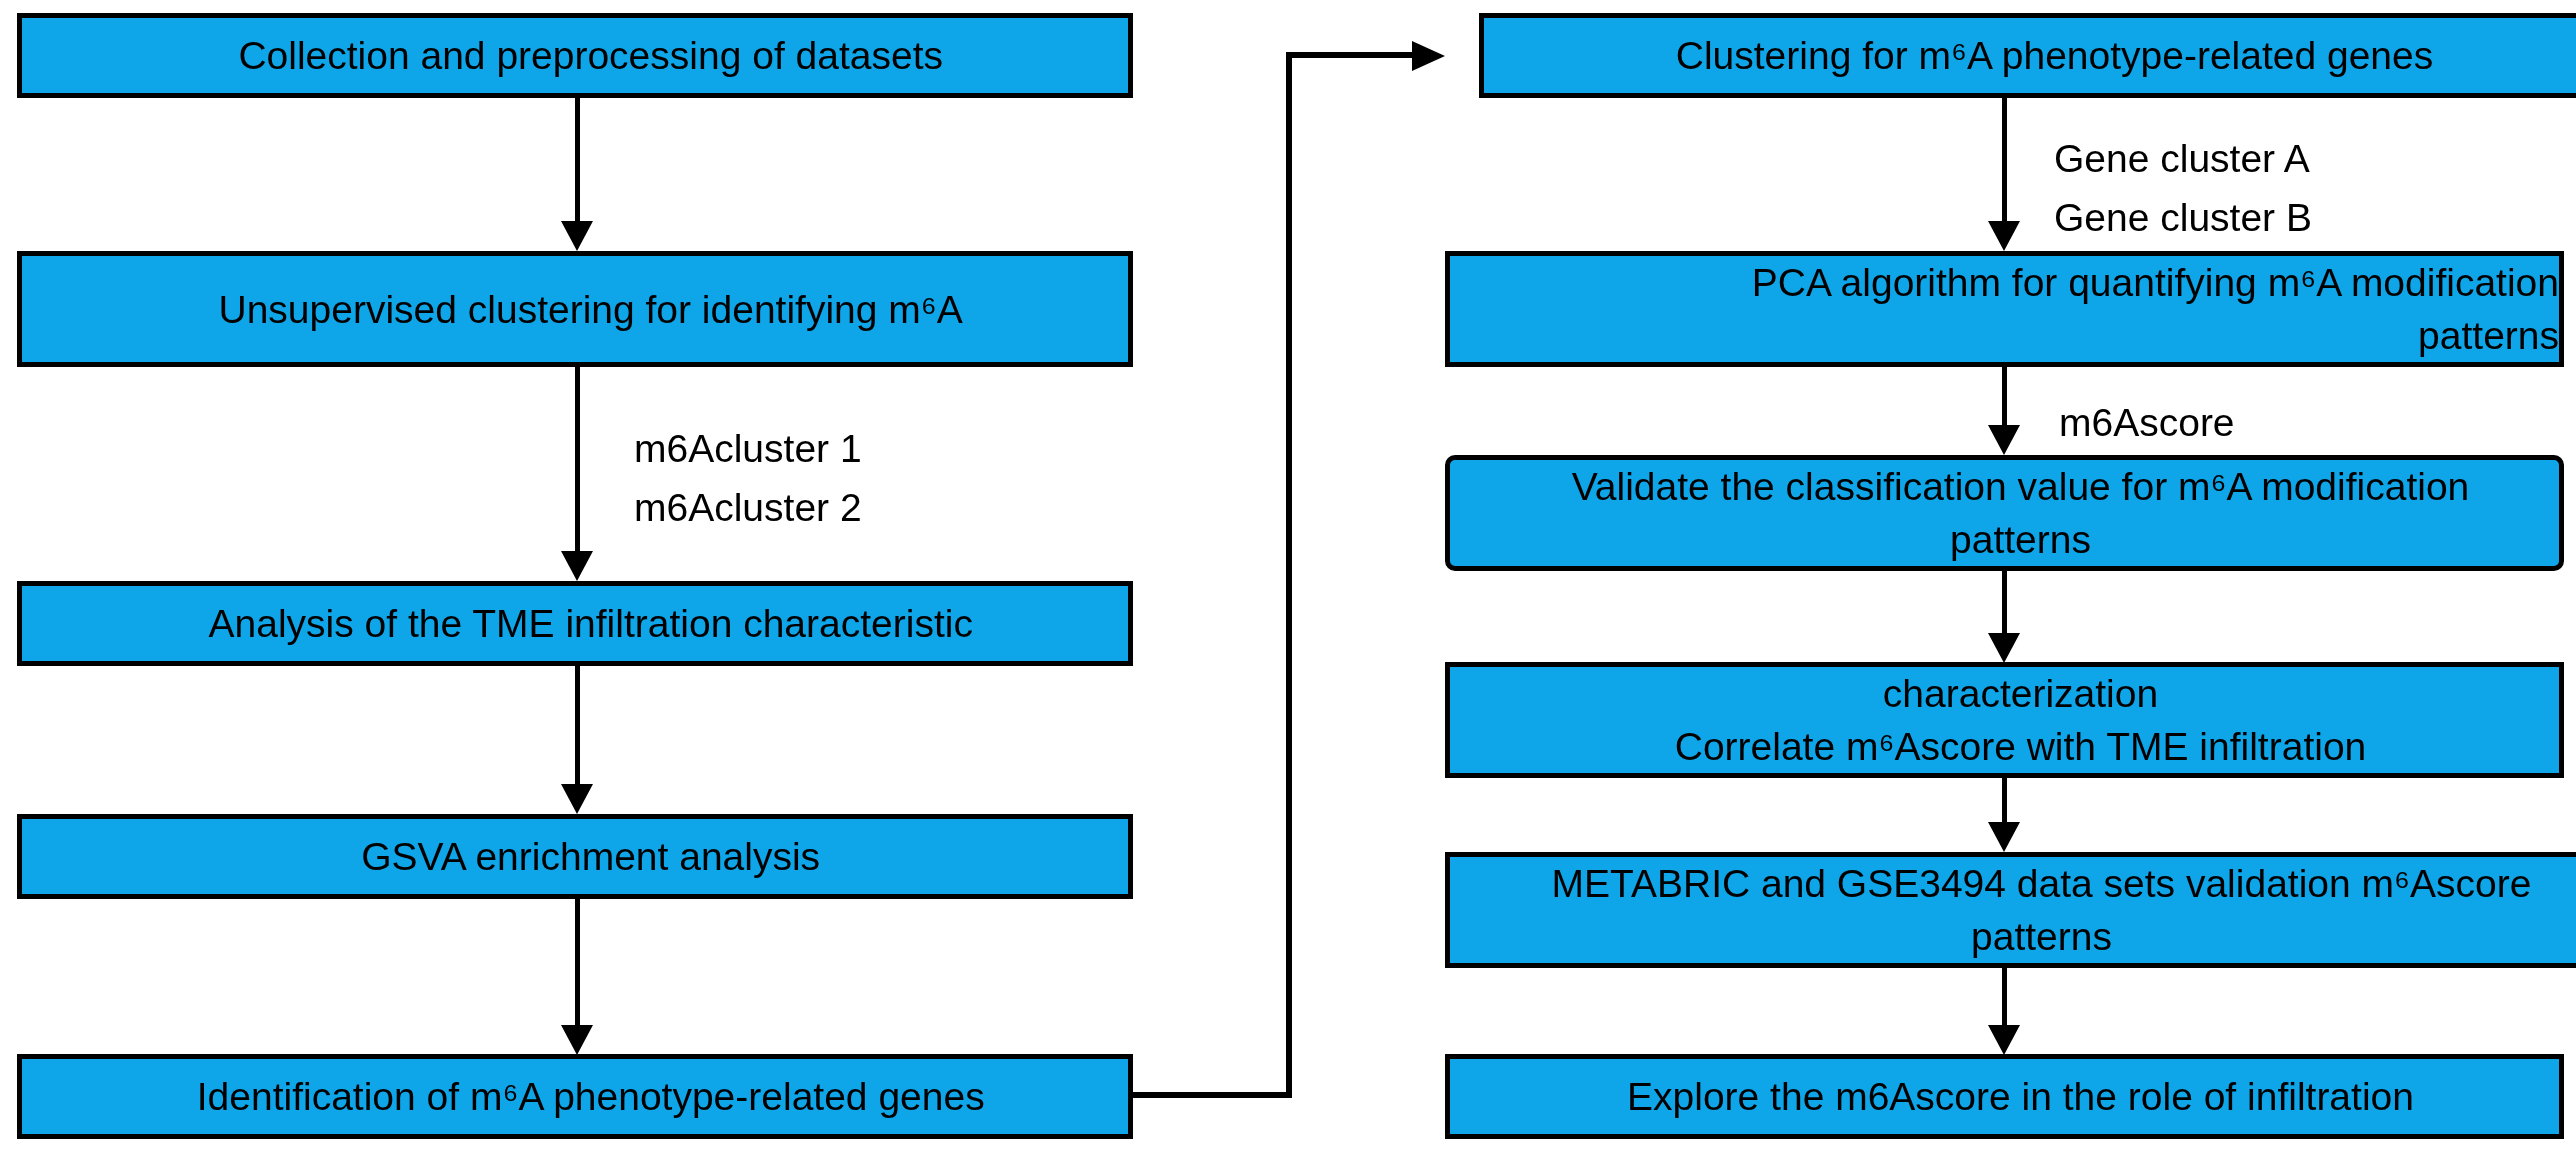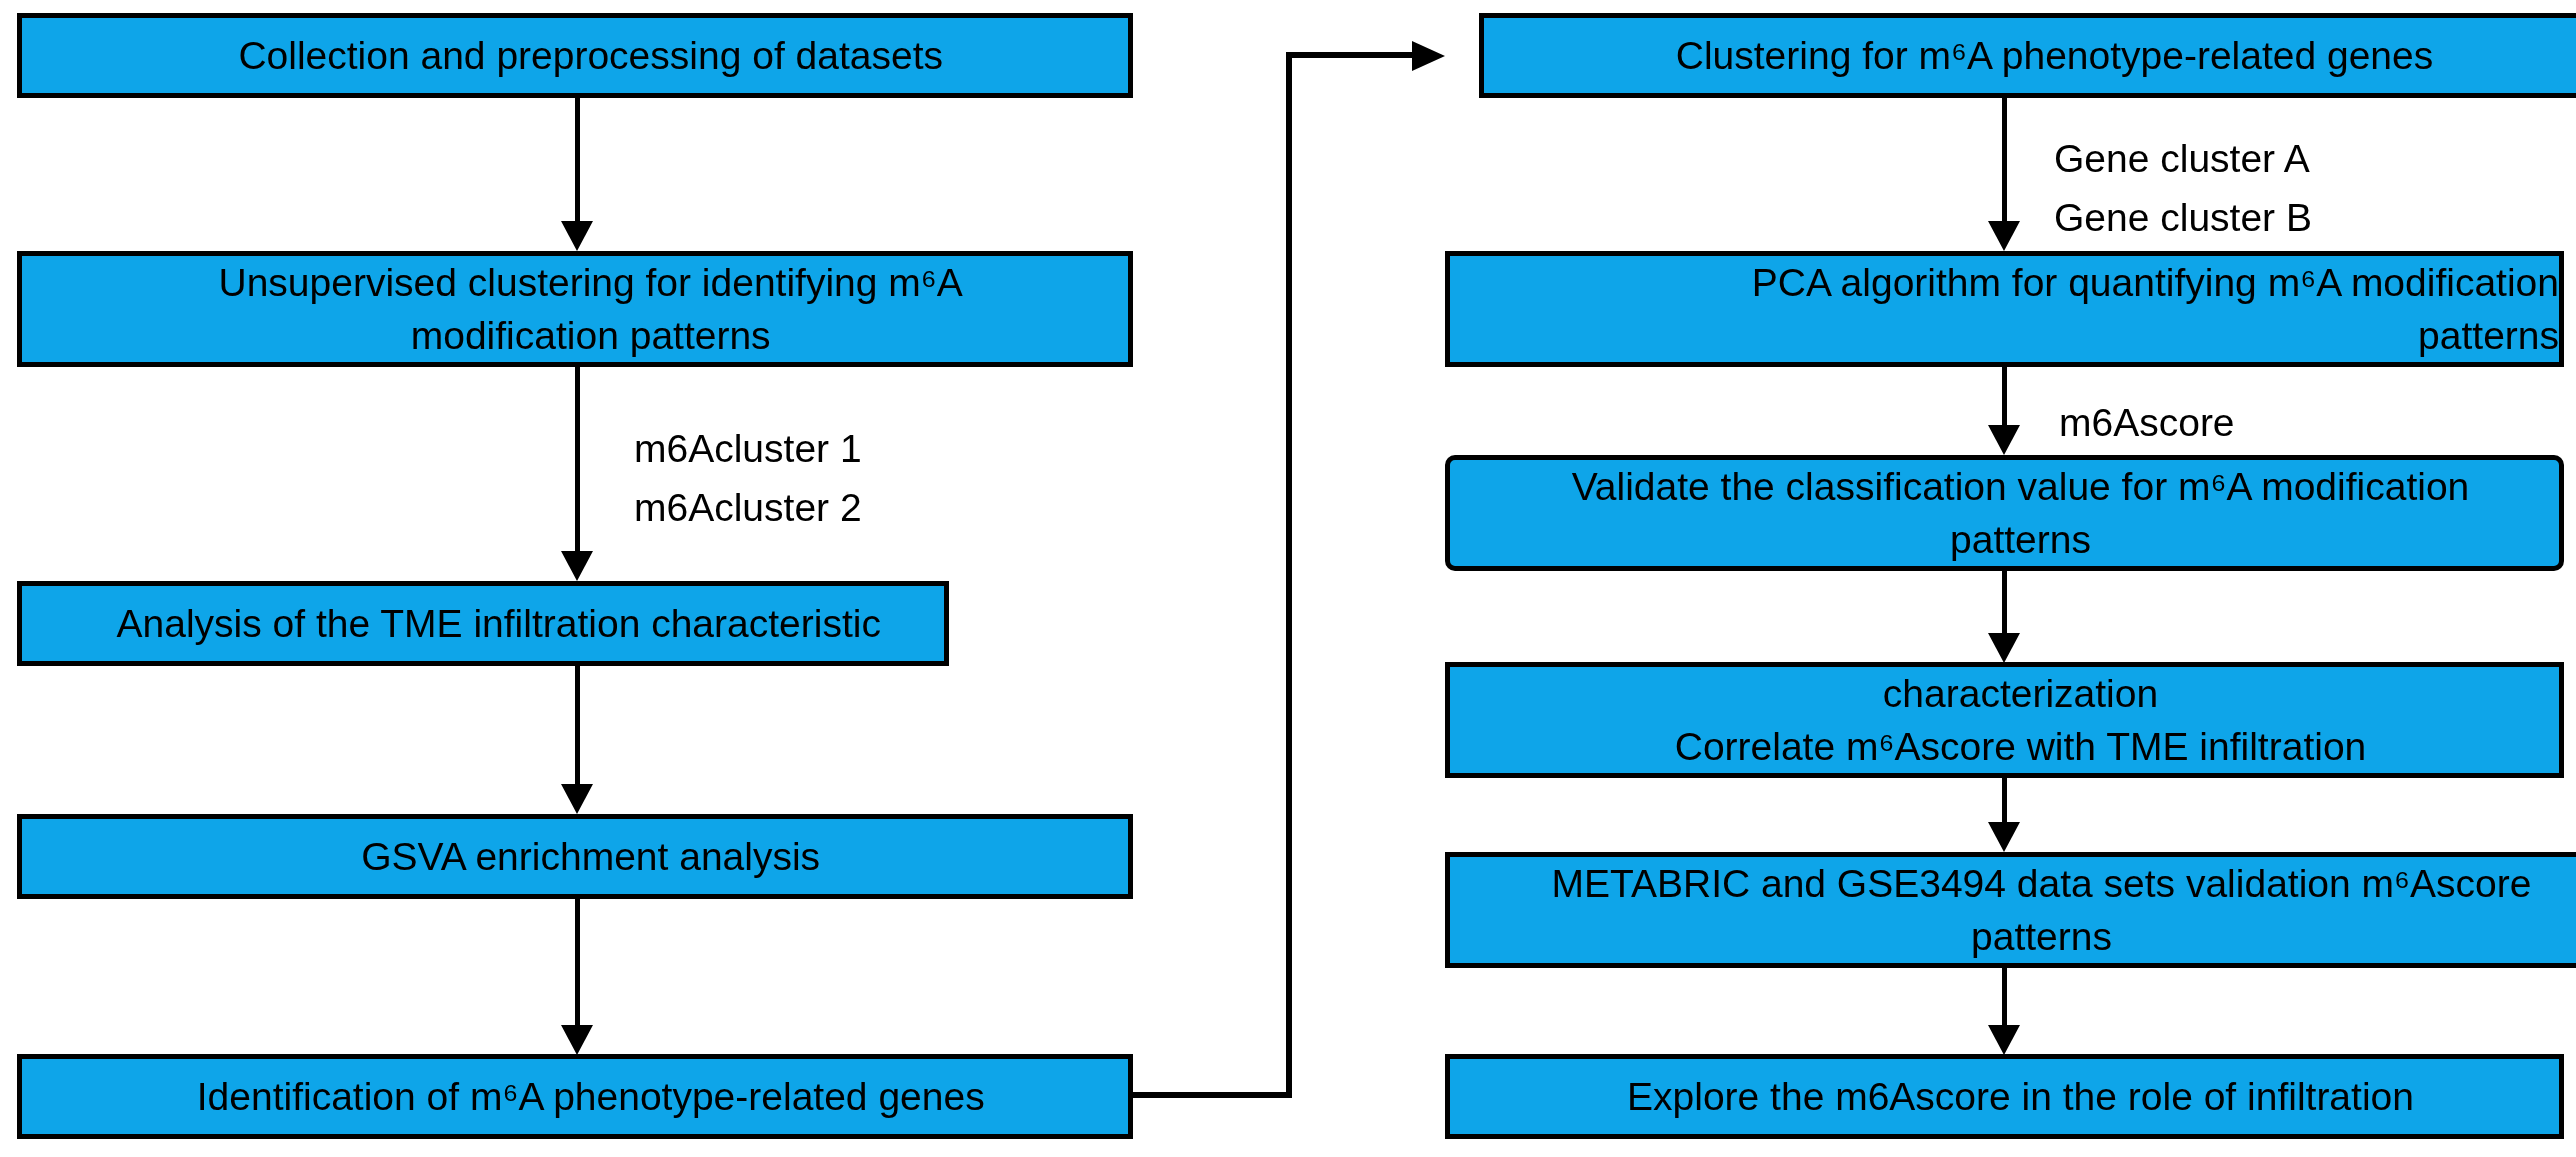--- a/index.html
+++ b/index.html
@@ -75,24 +75,23 @@
 
 <div class="canvas">
 
   <div class="box" style="left:16.7px; top:13px; width:1116px; height:85px;">
     <span class="line">Collection and preprocessing of datasets</span>
     <span class="line"></span>
   </div>
 
   <div class="box" style="left:16.7px; top:251px; width:1116px; height:116px;">
     <span class="line">Unsupervised clustering for identifying m⁶A</span>
-    <span class="line">modification patterns</span>
   </div>
 
-  <div class="box" style="left:16.7px; top:581px; width:932px; height:85px;">
+  <div class="box" style="left:16.7px; top:581px; width:1116px; height:85px;">
     <span class="line">Analysis of the TME infiltration characteristic</span>
     <span class="line"></span>
   </div>
 
   <div class="box" style="left:16.7px; top:814px; width:1116px; height:85px;">
     <span class="line">GSVA enrichment analysis</span>
     <span class="line"></span>
   </div>
 
   <div class="box" style="left:16.7px; top:1054px; width:1116px; height:85px;">

